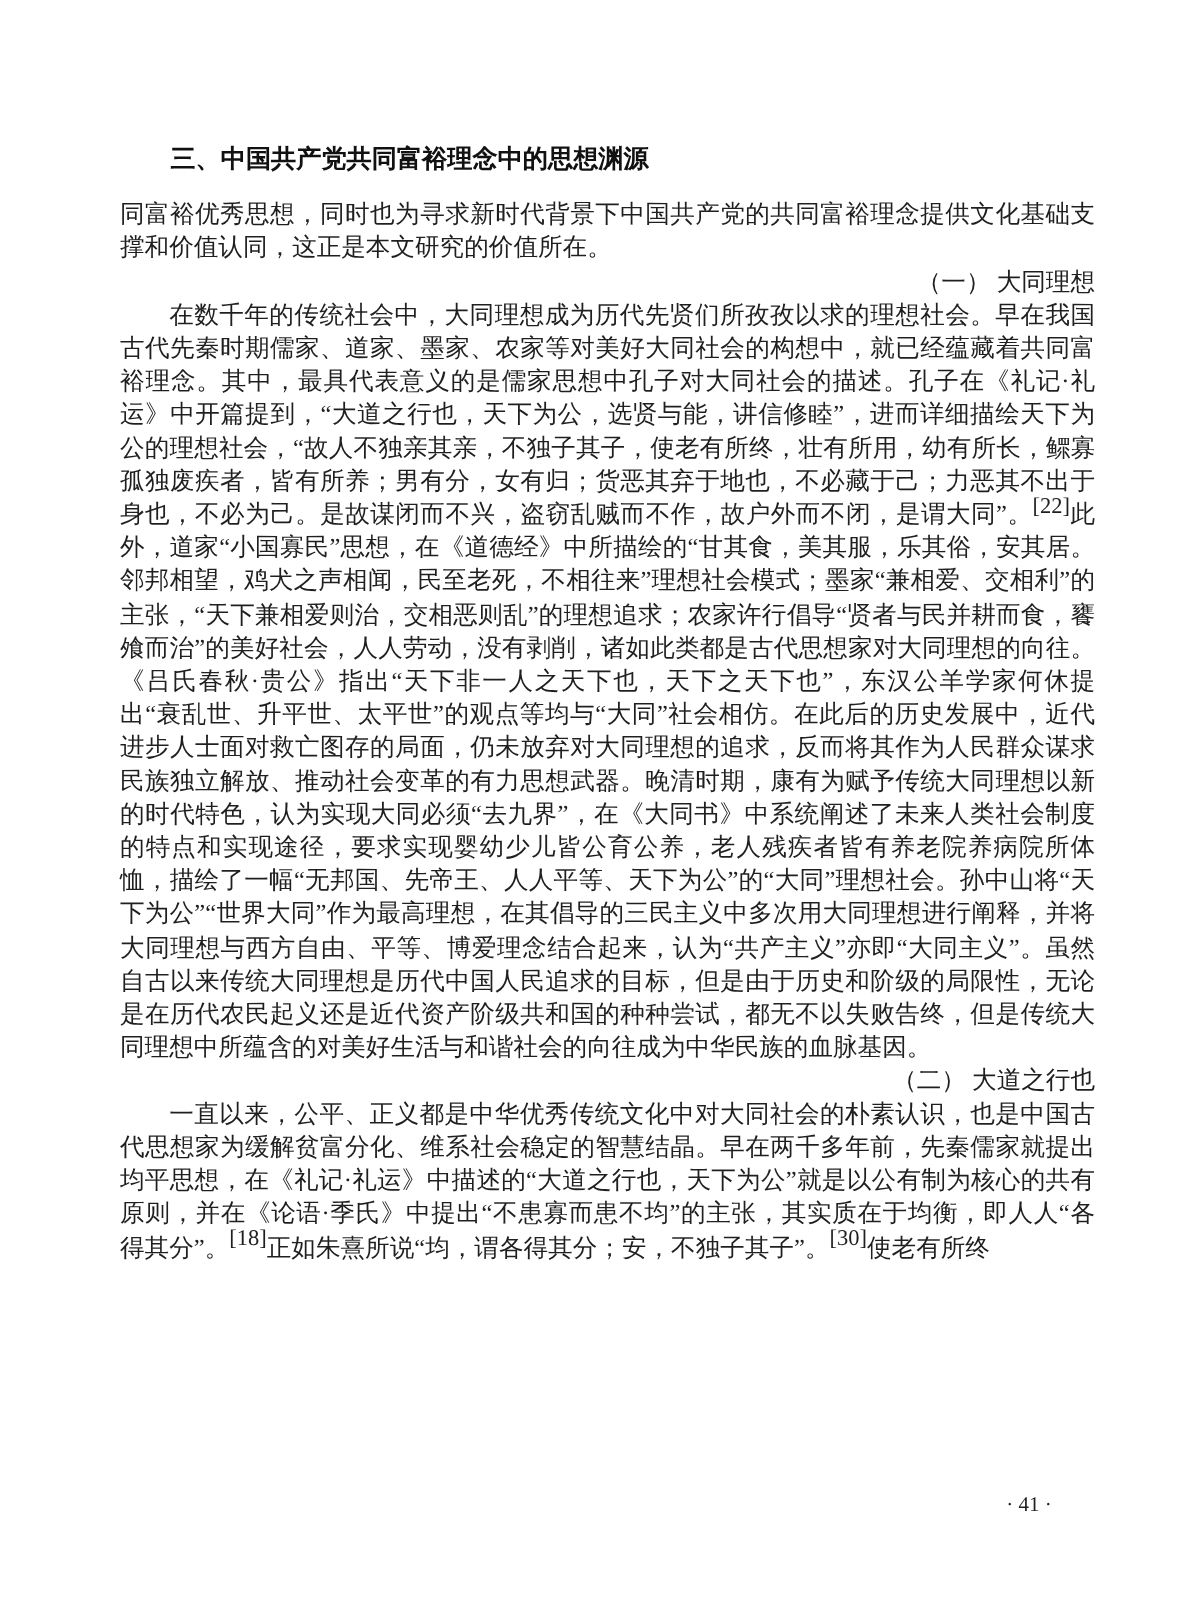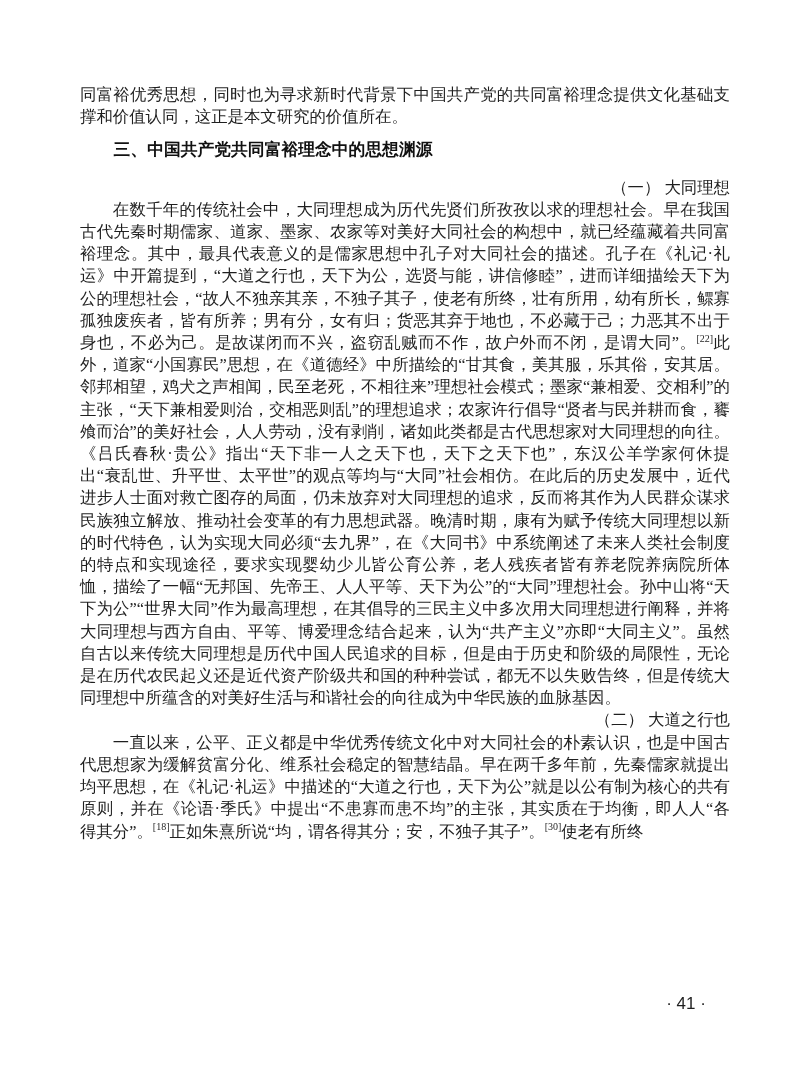--- a/index.html
+++ b/index.html
@@ -43,44 +43,44 @@
     text-indent: 2em;
     text-align: left;
     font-family: "Liberation Sans", "DejaVu Sans", sans-serif;
     font-weight: bold;
     font-size: 16.8px;
     margin-top: 11px;
     margin-bottom: 15px;
     color: #111111;
   }
   sup.ref {
-    font-size: 10px;
+    font-size: 15px;
     line-height: 0;
     vertical-align: super;
     letter-spacing: 0;
     margin-top: 28px;
   }
   .page-number {
     position: absolute;
     top: 995px;
     left: 640px;
     width: 92px;
     text-align: center;
     color: #1f1f1f;
-    font-family: Liberation Sans, sans-serif;
-    font-size: 17px;
+    font-family: Liberation Serif, serif;
+    font-size: 14px;
     line-height: 18px;
   }
 </style>
 </head>
 <body>
 
 <div class="page">
   <div class="page-body">
+      <div class="block heading"><span>三、中国共产党共同富裕理念中的思想渊源</span></div>
       <div class="block paragraph-continuation"><span>同富裕优秀思想，同时也为寻求新时代背景下中国共产党的共同富裕理念提供文化基础支撑和价值认同，这正是本文研究的价值所在。</span></div>
-      <div class="block heading"><span>三、中国共产党共同富裕理念中的思想渊源</span></div>
       <div class="block subheading"><span>（一） 大同理想</span></div>
       <div class="block paragraph"><span>在数千年的传统社会中，大同理想成为历代先贤们所孜孜以求的理想社会。早在我国古代先秦时期儒家、道家、墨家、农家等对美好大同社会的构想中，就已经蕴藏着共同富裕理念。其中，最具代表意义的是儒家思想中孔子对大同社会的描述。孔子在《礼记·礼运》中开篇提到，“大道之行也，天下为公，选贤与能，讲信修睦”，进而详细描绘天下为公的理想社会，“故人不独亲其亲，不独子其子，使老有所终，壮有所用，幼有所长，鳏寡孤独废疾者，皆有所养；男有分，女有归；货恶其弃于地也，不必藏于己；力恶其不出于身也，不必为己。是故谋闭而不兴，盗窃乱贼而不作，故户外而不闭，是谓大同”。</span><sup class="ref">[22]</sup><span>此外，道家“小国寡民”思想，在《道德经》中所描绘的“甘其食，美其服，乐其俗，安其居。邻邦相望，鸡犬之声相闻，民至老死，不相往来”理想社会模式；墨家“兼相爱、交相利”的主张，“天下兼相爱则治，交相恶则乱”的理想追求；农家许行倡导“贤者与民并耕而食，饔飧而治”的美好社会，人人劳动，没有剥削，诸如此类都是古代思想家对大同理想的向往。《吕氏春秋·贵公》指出“天下非一人之天下也，天下之天下也”，东汉公羊学家何休提出“衰乱世、升平世、太平世”的观点等均与“大同”社会相仿。在此后的历史发展中，近代进步人士面对救亡图存的局面，仍未放弃对大同理想的追求，反而将其作为人民群众谋求民族独立解放、推动社会变革的有力思想武器。晚清时期，康有为赋予传统大同理想以新的时代特色，认为实现大同必须“去九界”，在《大同书》中系统阐述了未来人类社会制度的特点和实现途径，要求实现婴幼少儿皆公育公养，老人残疾者皆有养老院养病院所体恤，描绘了一幅“无邦国、先帝王、人人平等、天下为公”的“大同”理想社会。孙中山将“天下为公”“世界大同”作为最高理想，在其倡导的三民主义中多次用大同理想进行阐释，并将大同理想与西方自由、平等、博爱理念结合起来，认为“共产主义”亦即“大同主义”。虽然自古以来传统大同理想是历代中国人民追求的目标，但是由于历史和阶级的局限性，无论是在历代农民起义还是近代资产阶级共和国的种种尝试，都无不以失败告终，但是传统大同理想中所蕴含的对美好生活与和谐社会的向往成为中华民族的血脉基因。</span></div>
       <div class="block subheading"><span>（二） 大道之行也</span></div>
       <div class="block paragraph"><span>一直以来，公平、正义都是中华优秀传统文化中对大同社会的朴素认识，也是中国古代思想家为缓解贫富分化、维系社会稳定的智慧结晶。早在两千多年前，先秦儒家就提出均平思想，在《礼记·礼运》中描述的“大道之行也，天下为公”就是以公有制为核心的共有原则，并在《论语·季氏》中提出“不患寡而患不均”的主张，其实质在于均衡，即人人“各得其分”。</span><sup class="ref">[18]</sup><span>正如朱熹所说“均，谓各得其分；安，不独子其子”。</span><sup class="ref">[30]</sup><span>使老有所终</span></div>
     </div>
   <div class="page-number">· 41 ·</div>
 </div>
 
 </body></html>

